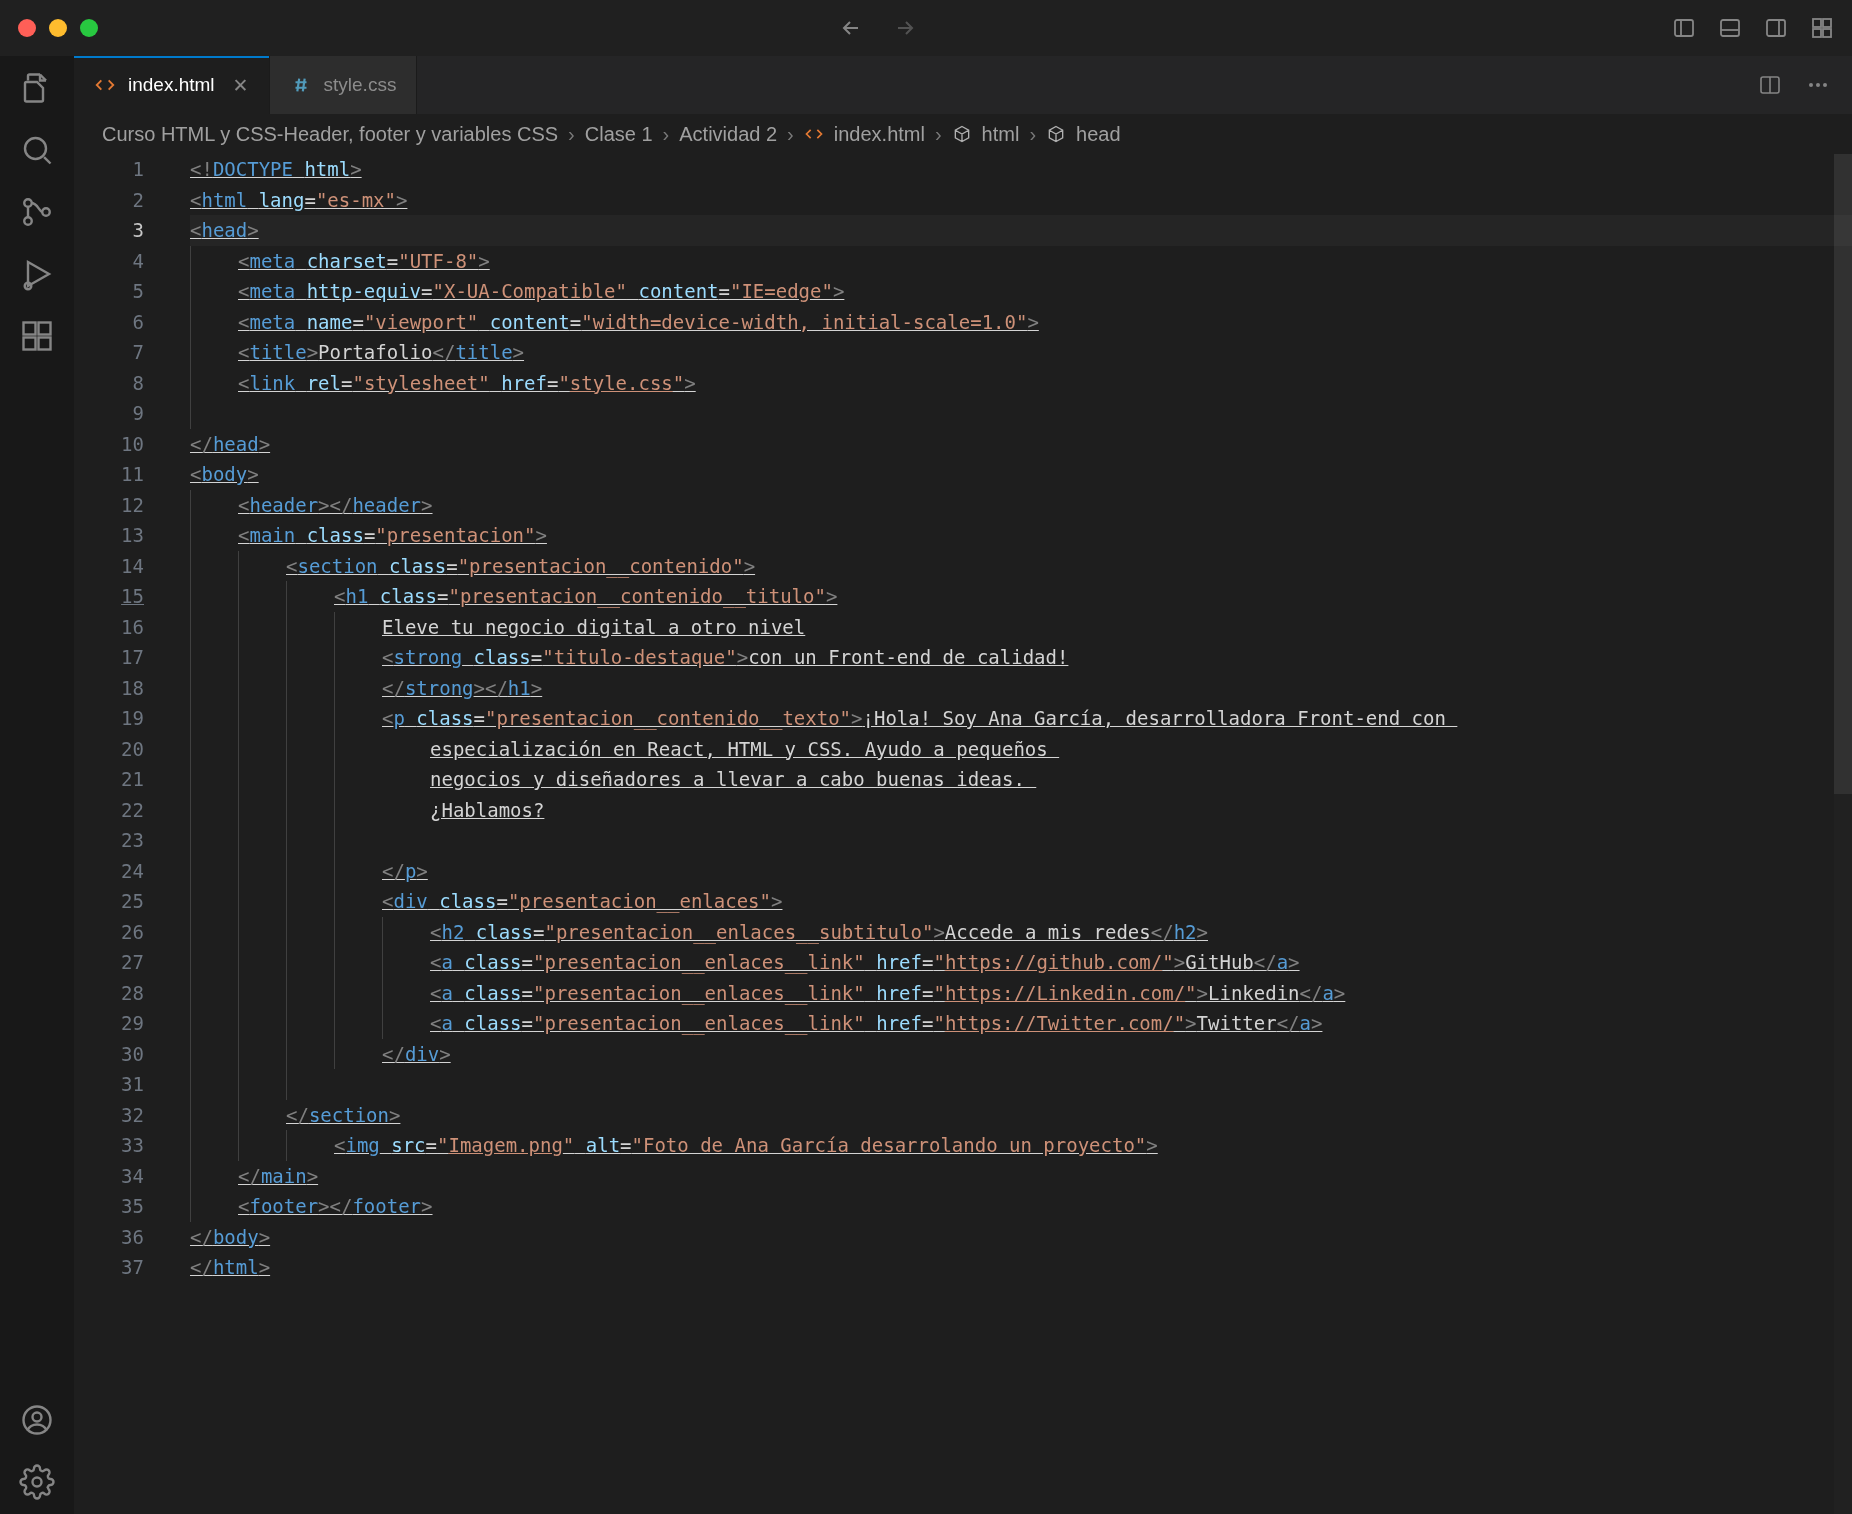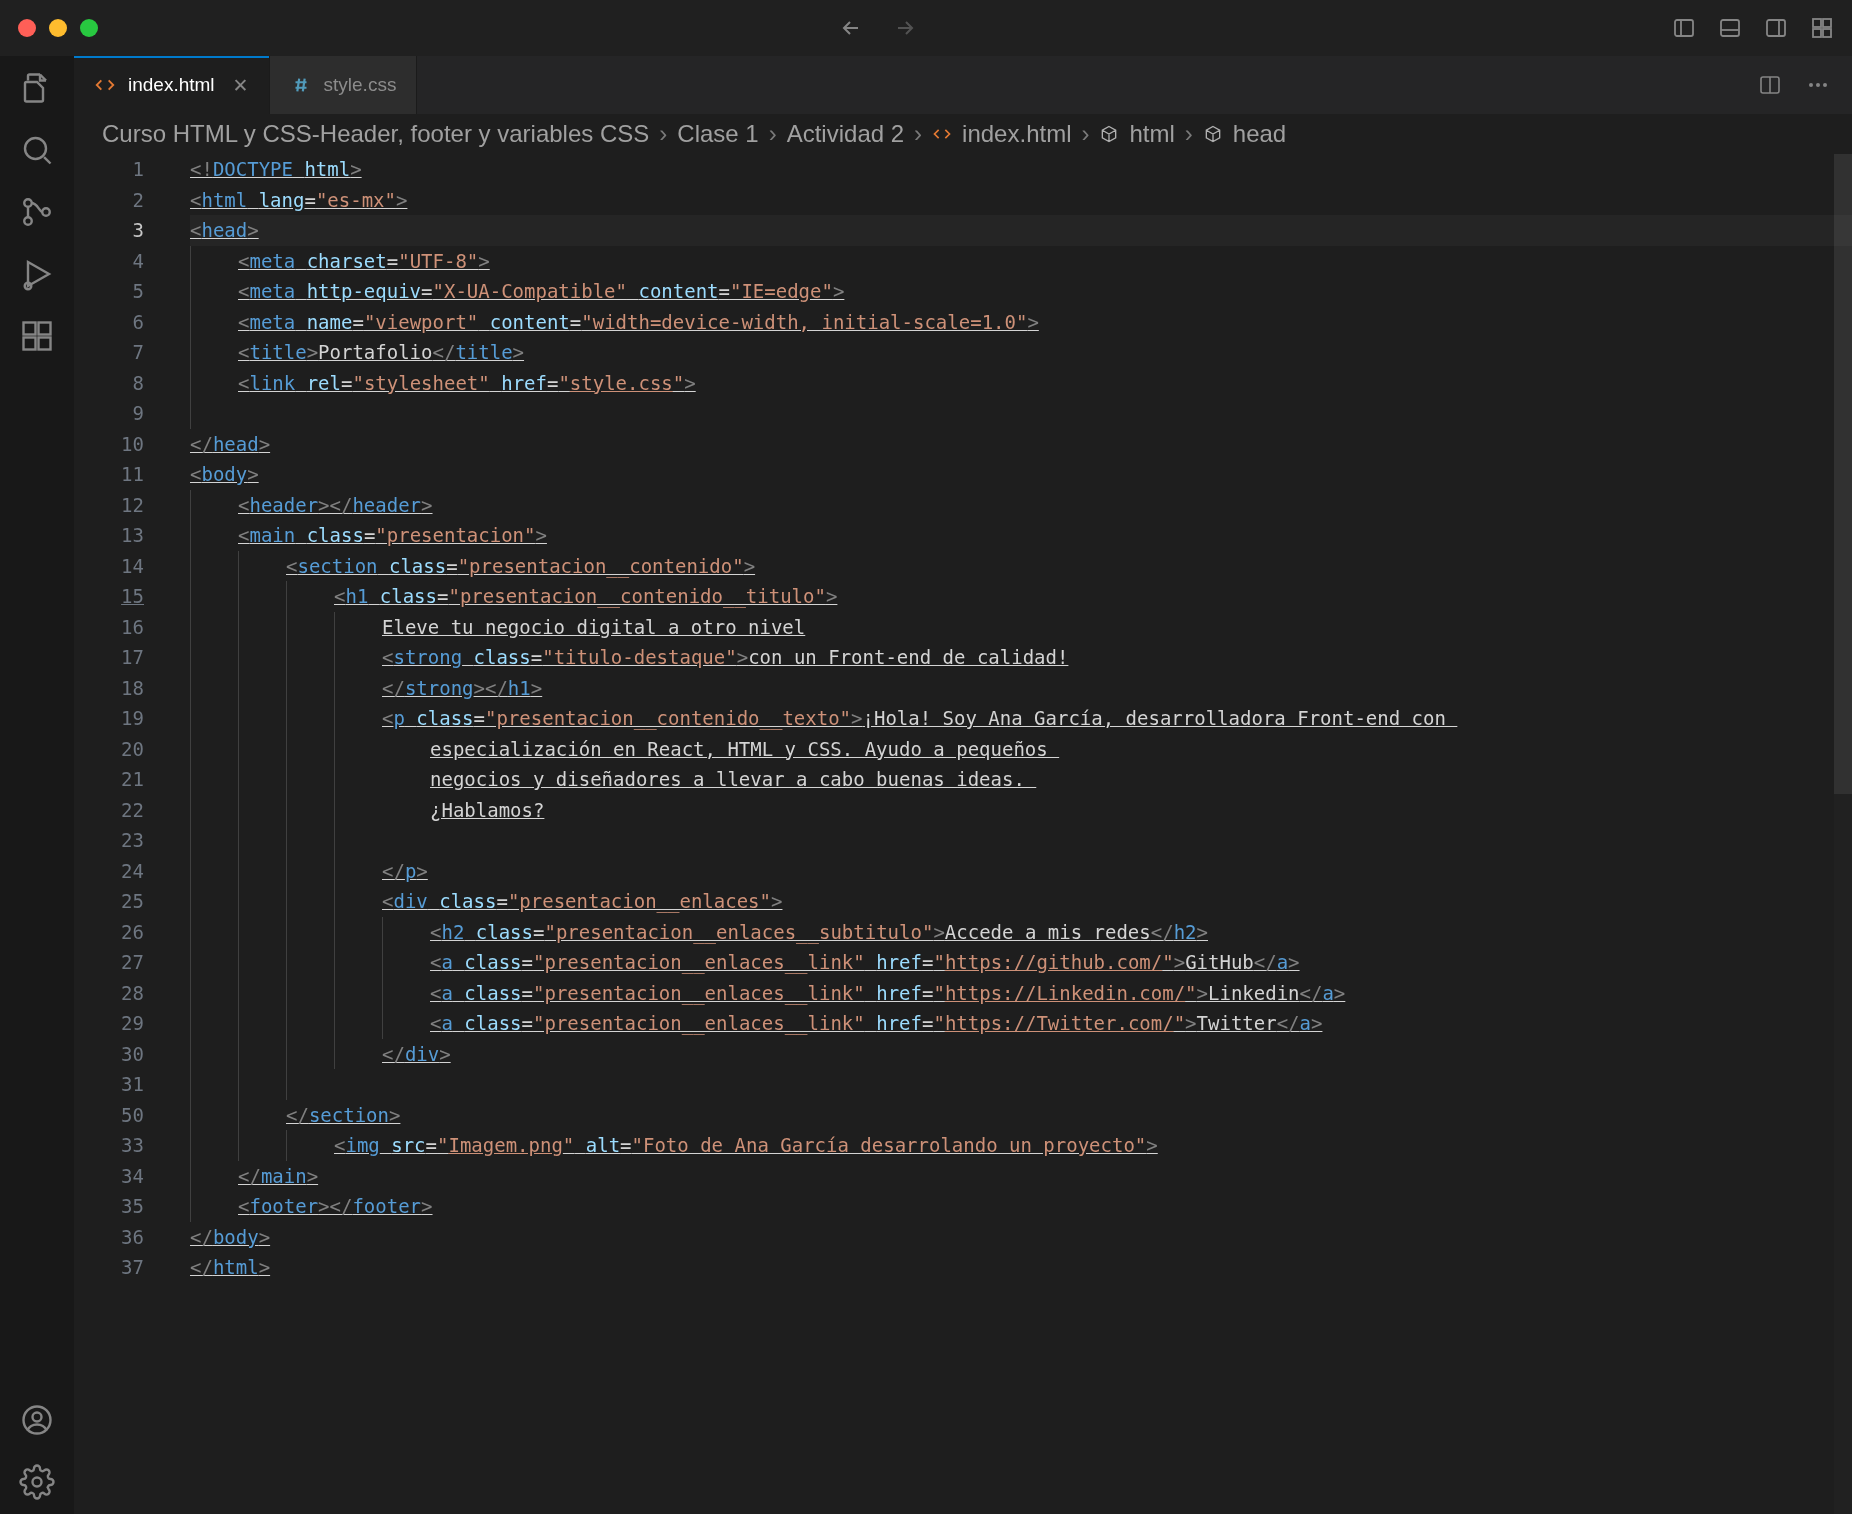--- a/index.html
+++ b/index.html
@@ -49,21 +49,21 @@
   .editor-col{flex:1;display:flex;flex-direction:column;min-width:0;position:relative;}
   
   .tabstrip{height:58px;background:#252526;display:flex;align-items:stretch;position:relative;}
   .tab{display:flex;align-items:center;gap:12px;padding:0 20px;background:var(--tab-inactive);color:var(--fg-dim);font-size:19px;border-right:1px solid #1b1b1b;white-space:nowrap;position:relative;}
   .tab.active{background:var(--tab-active);color:#ffffff;}
   .tab.active::before{content:"";position:absolute;top:0;left:0;right:0;height:2px;background:var(--tab-border);}
   .tab .file-ico{width:22px;height:22px;display:inline-flex;align-items:center;justify-content:center;}
   .tab .close{color:var(--fg-icon);font-size:19px;margin-left:6px;}
   .tabstrip .tab-actions{margin-left:auto;display:flex;align-items:center;gap:24px;padding:0 22px;color:var(--fg-icon);}
   
-  .breadcrumbs{height:40px;display:flex;align-items:center;padding:0 28px;gap:10px;color:#a0a0a0;font-size:24px;white-space:nowrap;overflow:hidden;}
+  .breadcrumbs{height:40px;display:flex;align-items:center;padding:0 28px;gap:10px;color:#a0a0a0;font-size:20px;white-space:nowrap;overflow:hidden;}
   .breadcrumbs .sep{color:var(--bc-sep);}
   .bc-ico{width:20px;height:20px;display:inline-flex;align-items:center;justify-content:center;color:#b0b0b0;}
   
   .editor{flex:1;overflow:hidden;position:relative;}
   .gutter-and-code{display:flex;font-family:var(--mono);font-size:19px;line-height:30.5px;}
   .gutter{width:70px;text-align:right;color:var(--linenum);padding-right:28px;user-select:none;}
   .gutter .ln.active{color:var(--linenum-active);}
   .code{flex:1;white-space:pre;color:var(--text);position:relative;}
   .code .line{height:30.5px;position:relative;text-decoration:underline;}
   .code .line.active{background:rgba(255,255,255,0.03);}
@@ -284,21 +284,21 @@
               <div class="ln" style="height: 30.5px;">22</div>
               <div class="ln" style="height: 30.5px;">23</div>
               <div class="ln" style="height: 30.5px;">24</div>
               <div class="ln" style="height: 30.5px;">25</div>
               <div class="ln" style="height: 30.5px;">26</div>
               <div class="ln" style="height: 30.5px;">27</div>
               <div class="ln" style="height: 30.5px;">28</div>
               <div class="ln" style="height: 30.5px;">29</div>
               <div class="ln" style="height: 30.5px;">30</div>
               <div class="ln" style="height: 30.5px;">31</div>
-              <div class="ln" style="height: 30.5px;">50</div>
+              <div class="ln" style="height: 30.5px;">32</div>
               <div class="ln" style="height: 30.5px;">33</div>
               <div class="ln" style="height: 30.5px;">34</div>
               <div class="ln" style="height: 30.5px;">35</div>
               <div class="ln" style="height: 30.5px;">36</div>
               <div class="ln" style="height: 30.5px;">37</div>
             </div>
           <div class="code code-wrap" id="code"><div class="line"><span class="t-gray">&lt;!</span><span class="t-tag">DOCTYPE</span><span class="t-txt"> </span><span class="t-attr">html</span><span class="t-gray">&gt;</span></div><div class="line"><span class="t-gray">&lt;</span><span class="t-tag">html</span><span class="t-txt"> </span><span class="t-attr">lang</span><span class="t-txt">=</span><span class="t-str">"es-mx"</span><span class="t-gray">&gt;</span></div><div class="line active"><span class="t-gray">&lt;</span><span class="t-tag">head</span><span class="t-gray">&gt;</span></div><div class="line"><span class="ig" style="width: 47px;"></span><span class="t-gray">&lt;</span><span class="t-tag">meta</span><span class="t-txt"> </span><span class="t-attr">charset</span><span class="t-txt">=</span><span class="t-str">"UTF-8"</span><span class="t-gray">&gt;</span></div><div class="line"><span class="ig" style="width: 47px;"></span><span class="t-gray">&lt;</span><span class="t-tag">meta</span><span class="t-txt"> </span><span class="t-attr">http-equiv</span><span class="t-txt">=</span><span class="t-str">"X-UA-Compatible"</span><span class="t-txt"> </span><span class="t-attr">content</span><span class="t-txt">=</span><span class="t-str">"IE=edge"</span><span class="t-gray">&gt;</span></div><div class="line"><span class="ig" style="width: 47px;"></span><span class="t-gray">&lt;</span><span class="t-tag">meta</span><span class="t-txt"> </span><span class="t-attr">name</span><span class="t-txt">=</span><span class="t-str">"viewport"</span><span class="t-txt"> </span><span class="t-attr">content</span><span class="t-txt">=</span><span class="t-str">"width=device-width, initial-scale=1.0"</span><span class="t-gray">&gt;</span></div><div class="line"><span class="ig" style="width: 47px;"></span><span class="t-gray">&lt;</span><span class="t-tag">title</span><span class="t-gray">&gt;</span><span class="t-txt">Portafolio</span><span class="t-gray">&lt;/</span><span class="t-tag">title</span><span class="t-gray">&gt;</span></div><div class="line"><span class="ig" style="width: 47px;"></span><span class="t-gray">&lt;</span><span class="t-tag">link</span><span class="t-txt"> </span><span class="t-attr">rel</span><span class="t-txt">=</span><span class="t-str">"stylesheet"</span><span class="t-txt"> </span><span class="t-attr">href</span><span class="t-txt">=</span><span class="t-str">"</span><span class="t-link">style.css</span><span class="t-str">"</span><span class="t-gray">&gt;</span></div><div class="line"><span class="ig" style="width: 47px;"></span></div><div class="line"><span class="t-gray">&lt;/</span><span class="t-tag">head</span><span class="t-gray">&gt;</span></div><div class="line"><span class="t-gray">&lt;</span><span class="t-tag">body</span><span class="t-gray">&gt;</span></div><div class="line"><span class="ig" style="width: 47px;"></span><span class="t-gray">&lt;</span><span class="t-tag">header</span><span class="t-gray">&gt;&lt;/</span><span class="t-tag">header</span><span class="t-gray">&gt;</span></div><div class="line"><span class="ig" style="width: 47px;"></span><span class="t-gray">&lt;</span><span class="t-tag">main</span><span class="t-txt"> </span><span class="t-attr">class</span><span class="t-txt">=</span><span class="t-str">"presentacion"</span><span class="t-gray">&gt;</span></div><div class="line"><span class="ig" style="width: 47px;"></span><span class="ig" style="width: 47px;"></span><span class="t-gray">&lt;</span><span class="t-tag">section</span><span class="t-txt"> </span><span class="t-attr">class</span><span class="t-txt">=</span><span class="t-str">"presentacion__contenido"</span><span class="t-gray">&gt;</span></div><div class="line"><span class="ig" style="width: 47px;"></span><span class="ig" style="width: 47px;"></span><span class="ig" style="width: 47px;"></span><span class="t-gray">&lt;</span><span class="t-tag">h1</span><span class="t-txt"> </span><span class="t-attr">class</span><span class="t-txt">=</span><span class="t-str">"presentacion__contenido__titulo"</span><span class="t-gray">&gt;</span></div><div class="line"><span class="ig" style="width: 47px;"></span><span class="ig" style="width: 47px;"></span><span class="ig" style="width: 47px;"></span><span class="ig" style="width: 47px;"></span><span class="t-txt">Eleve tu negocio digital a otro nivel</span></div><div class="line"><span class="ig" style="width: 47px;"></span><span class="ig" style="width: 47px;"></span><span class="ig" style="width: 47px;"></span><span class="ig" style="width: 47px;"></span><span class="t-gray">&lt;</span><span class="t-tag">strong</span><span class="t-txt"> </span><span class="t-attr">class</span><span class="t-txt">=</span><span class="t-str">"titulo-destaque"</span><span class="t-gray">&gt;</span><span class="t-txt">con un Front-end de calidad!</span></div><div class="line"><span class="ig" style="width: 47px;"></span><span class="ig" style="width: 47px;"></span><span class="ig" style="width: 47px;"></span><span class="ig" style="width: 47px;"></span><span class="t-gray">&lt;/</span><span class="t-tag">strong</span><span class="t-gray">&gt;&lt;/</span><span class="t-tag">h1</span><span class="t-gray">&gt;</span></div><div class="line"><span class="ig" style="width: 47px;"></span><span class="ig" style="width: 47px;"></span><span class="ig" style="width: 47px;"></span><span class="ig" style="width: 47px;"></span><span class="t-gray">&lt;</span><span class="t-tag">p</span><span class="t-txt"> </span><span class="t-attr">class</span><span class="t-txt">=</span><span class="t-str">"presentacion__contenido__texto"</span><span class="t-gray">&gt;</span><span class="t-txt">¡Hola! Soy Ana García, desarrolladora Front-end con </span></div><div class="line"><span class="ig" style="width: 47px;"></span><span class="ig" style="width: 47px;"></span><span class="ig" style="width: 47px;"></span><span class="ig" style="width: 47px;"></span><span class="sp" style="width: 48px;"></span><span class="t-txt">especialización en React, HTML y CSS. Ayudo a pequeños </span></div><div class="line"><span class="ig" style="width: 47px;"></span><span class="ig" style="width: 47px;"></span><span class="ig" style="width: 47px;"></span><span class="ig" style="width: 47px;"></span><span class="sp" style="width: 48px;"></span><span class="t-txt">negocios y diseñadores a llevar a cabo buenas ideas. </span></div><div class="line"><span class="ig" style="width: 47px;"></span><span class="ig" style="width: 47px;"></span><span class="ig" style="width: 47px;"></span><span class="ig" style="width: 47px;"></span><span class="sp" style="width: 48px;"></span><span class="t-txt">¿Hablamos?</span></div><div class="line"><span class="ig" style="width: 47px;"></span><span class="ig" style="width: 47px;"></span><span class="ig" style="width: 47px;"></span><span class="ig" style="width: 47px;"></span><span class="sp" style="width: 48px;"></span></div><div class="line"><span class="ig" style="width: 47px;"></span><span class="ig" style="width: 47px;"></span><span class="ig" style="width: 47px;"></span><span class="ig" style="width: 47px;"></span><span class="t-gray">&lt;/</span><span class="t-tag">p</span><span class="t-gray">&gt;</span></div><div class="line"><span class="ig" style="width: 47px;"></span><span class="ig" style="width: 47px;"></span><span class="ig" style="width: 47px;"></span><span class="ig" style="width: 47px;"></span><span class="t-gray">&lt;</span><span class="t-tag">div</span><span class="t-txt"> </span><span class="t-attr">class</span><span class="t-txt">=</span><span class="t-str">"presentacion__enlaces"</span><span class="t-gray">&gt;</span></div><div class="line"><span class="ig" style="width: 47px;"></span><span class="ig" style="width: 47px;"></span><span class="ig" style="width: 47px;"></span><span class="ig" style="width: 47px;"></span><span class="ig" style="width: 47px;"></span><span class="t-gray">&lt;</span><span class="t-tag">h2</span><span class="t-txt"> </span><span class="t-attr">class</span><span class="t-txt">=</span><span class="t-str">"presentacion__enlaces__subtitulo"</span><span class="t-gray">&gt;</span><span class="t-txt">Accede a mis redes</span><span class="t-gray">&lt;/</span><span class="t-tag">h2</span><span class="t-gray">&gt;</span></div><div class="line"><span class="ig" style="width: 47px;"></span><span class="ig" style="width: 47px;"></span><span class="ig" style="width: 47px;"></span><span class="ig" style="width: 47px;"></span><span class="ig" style="width: 47px;"></span><span class="t-gray">&lt;</span><span class="t-tag">a</span><span class="t-txt"> </span><span class="t-attr">class</span><span class="t-txt">=</span><span class="t-str">"presentacion__enlaces__link"</span><span class="t-txt"> </span><span class="t-attr">href</span><span class="t-txt">=</span><span class="t-str">"</span><span class="t-link">https://github.com/</span><span class="t-str">"</span><span class="t-gray">&gt;</span><span class="t-txt">GitHub</span><span class="t-gray">&lt;/</span><span class="t-tag">a</span><span class="t-gray">&gt;</span></div><div class="line"><span class="ig" style="width: 47px;"></span><span class="ig" style="width: 47px;"></span><span class="ig" style="width: 47px;"></span><span class="ig" style="width: 47px;"></span><span class="ig" style="width: 47px;"></span><span class="t-gray">&lt;</span><span class="t-tag">a</span><span class="t-txt"> </span><span class="t-attr">class</span><span class="t-txt">=</span><span class="t-str">"presentacion__enlaces__link"</span><span class="t-txt"> </span><span class="t-attr">href</span><span class="t-txt">=</span><span class="t-str">"</span><span class="t-link">https://Linkedin.com/</span><span class="t-str">"</span><span class="t-gray">&gt;</span><span class="t-txt">Linkedin</span><span class="t-gray">&lt;/</span><span class="t-tag">a</span><span class="t-gray">&gt;</span></div><div class="line"><span class="ig" style="width: 47px;"></span><span class="ig" style="width: 47px;"></span><span class="ig" style="width: 47px;"></span><span class="ig" style="width: 47px;"></span><span class="ig" style="width: 47px;"></span><span class="t-gray">&lt;</span><span class="t-tag">a</span><span class="t-txt"> </span><span class="t-attr">class</span><span class="t-txt">=</span><span class="t-str">"presentacion__enlaces__link"</span><span class="t-txt"> </span><span class="t-attr">href</span><span class="t-txt">=</span><span class="t-str">"</span><span class="t-link">https://Twitter.com/</span><span class="t-str">"</span><span class="t-gray">&gt;</span><span class="t-txt">Twitter</span><span class="t-gray">&lt;/</span><span class="t-tag">a</span><span class="t-gray">&gt;</span></div><div class="line"><span class="ig" style="width: 47px;"></span><span class="ig" style="width: 47px;"></span><span class="ig" style="width: 47px;"></span><span class="ig" style="width: 47px;"></span><span class="t-gray">&lt;/</span><span class="t-tag">div</span><span class="t-gray">&gt;</span></div><div class="line"><span class="ig" style="width: 47px;"></span><span class="ig" style="width: 47px;"></span><span class="ig" style="width: 47px;"></span></div><div class="line"><span class="ig" style="width: 47px;"></span><span class="ig" style="width: 47px;"></span><span class="t-gray">&lt;/</span><span class="t-tag">section</span><span class="t-gray">&gt;</span></div><div class="line"><span class="ig" style="width: 47px;"></span><span class="ig" style="width: 47px;"></span><span class="ig" style="width: 47px;"></span><span class="t-gray">&lt;</span><span class="t-tag">img</span><span class="t-txt"> </span><span class="t-attr">src</span><span class="t-txt">=</span><span class="t-str">"</span><span class="t-link">Imagem.png</span><span class="t-str">"</span><span class="t-txt"> </span><span class="t-attr">alt</span><span class="t-txt">=</span><span class="t-str">"Foto de Ana García desarrolando un proyecto"</span><span class="t-gray">&gt;</span></div><div class="line"><span class="ig" style="width: 47px;"></span><span class="t-gray">&lt;/</span><span class="t-tag">main</span><span class="t-gray">&gt;</span></div><div class="line"><span class="ig" style="width: 47px;"></span><span class="t-gray">&lt;</span><span class="t-tag">footer</span><span class="t-gray">&gt;&lt;/</span><span class="t-tag">footer</span><span class="t-gray">&gt;</span></div><div class="line"><span class="t-gray">&lt;/</span><span class="t-tag">body</span><span class="t-gray">&gt;</span></div><div class="line"><span class="t-gray">&lt;/</span><span class="t-tag">html</span><span class="t-gray">&gt;</span></div></div>
         </div>
         <div class="minimap">
           <div class="thumb"></div>

